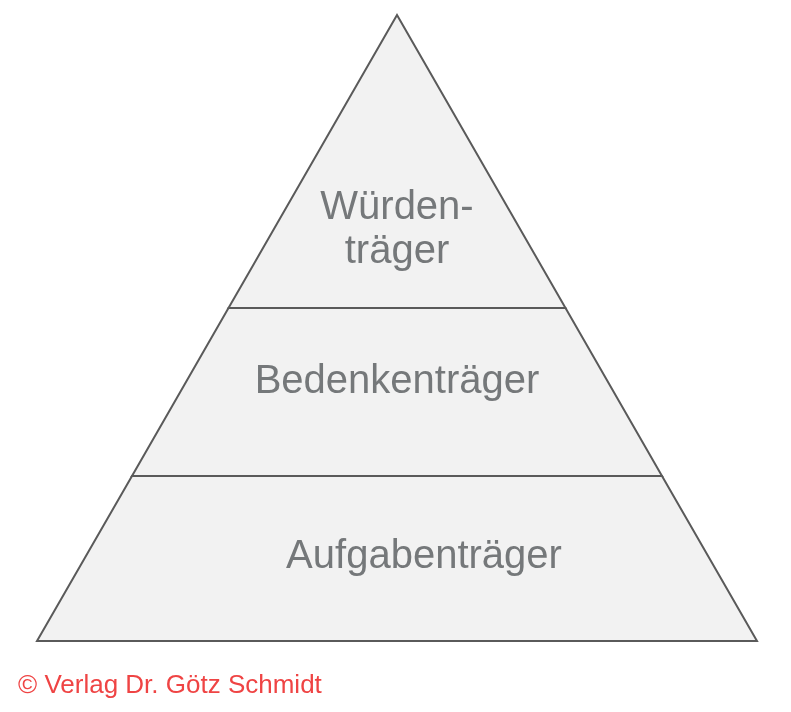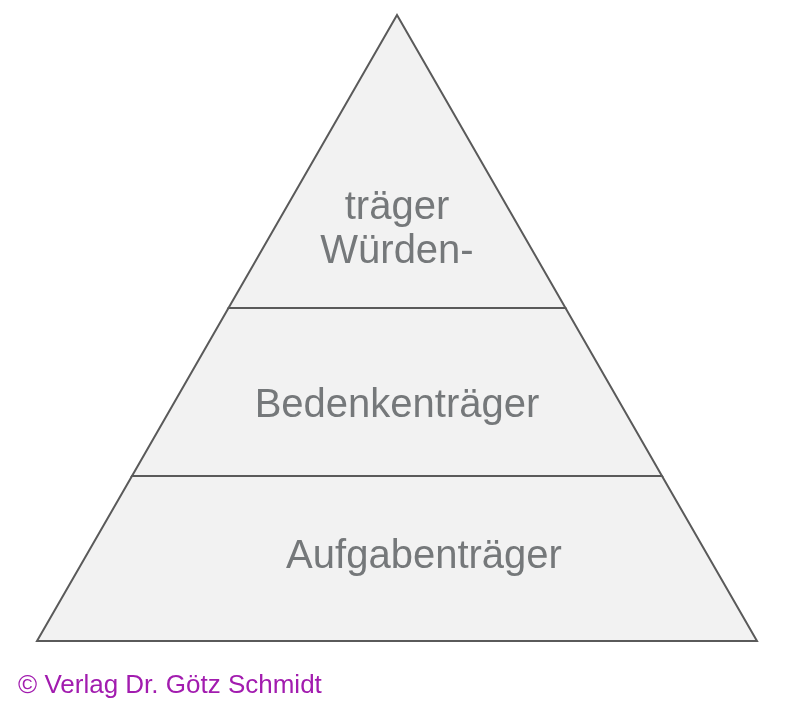--- a/index.html
+++ b/index.html
@@ -30,47 +30,47 @@
     position: absolute;
     left: 397px;
     transform: translateX(-50%);
     font-size: 40px;
     line-height: 44px;
     color: #75787a;
     text-align: center;
     white-space: nowrap;
   }
   .tier-label-top    { top: 183px; }
-  .tier-label-middle { top: 381px; }
+  .tier-label-middle { top: 357px; }
   .tier-label-bottom { top: 532px; margin-left: 27px; }
   .tier-line { display: block; }
   .copyright {
     position: absolute;
     left: 18px;
     top: 669px;
     font-size: 26px;
     line-height: 30px;
-    color: #a21caf;
+    color: #ef4444;
     white-space: nowrap;
   }
 </style>
 </head>
 <body>
 
 <div class="canvas">
 
   <svg class="pyramid-svg" width="791" height="712" viewBox="0 0 791 712">
     <polygon class="tier-shape" points="397,15 228.5,308 565.5,308"></polygon>
     <polygon class="tier-shape" points="228.5,308 565.5,308 662,476 132,476"></polygon>
     <polygon class="tier-shape" points="132,476 662,476 757,641 37,641"></polygon>
   </svg>
 
   <div class="tier-label tier-label-top">
+    <span class="tier-line">Würden-</span>
     <span class="tier-line">träger</span>
-    <span class="tier-line">Würden-</span>
   </div>
 
   <div class="tier-label tier-label-middle">Bedenkenträger</div>
 
   <div class="tier-label tier-label-bottom">Aufgabenträger</div>
 
   <div class="copyright">© Verlag Dr. Götz Schmidt</div>
 
 </div>
 

